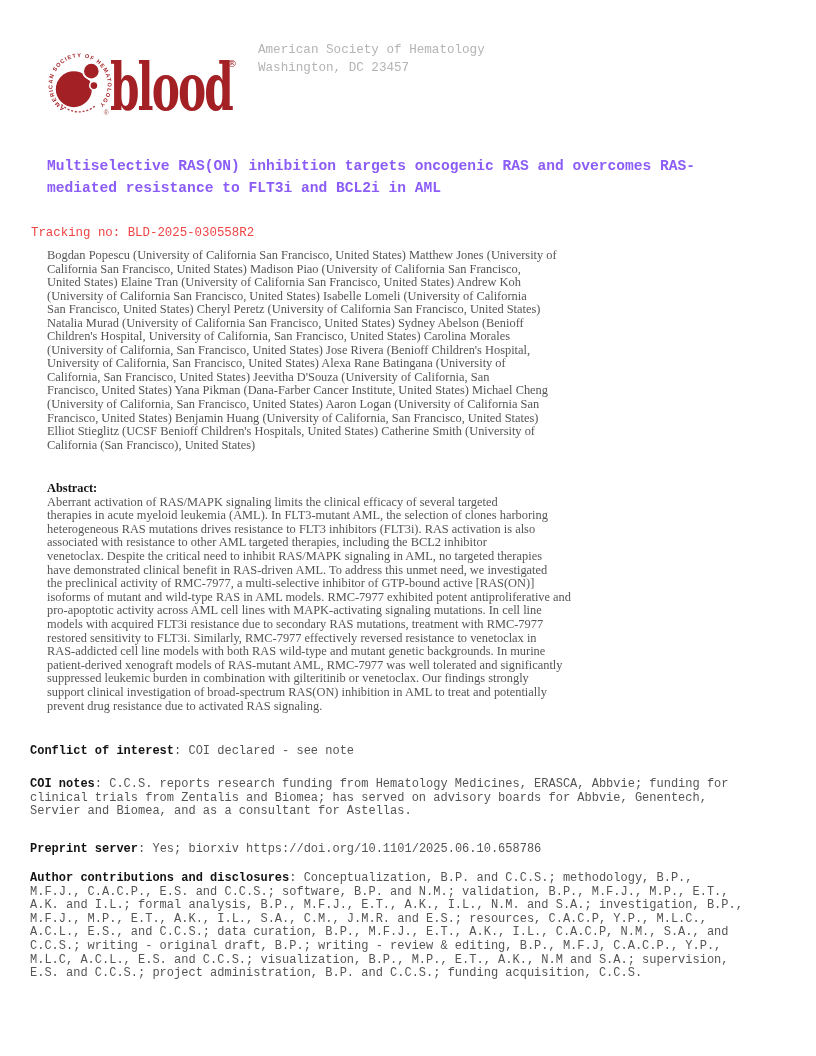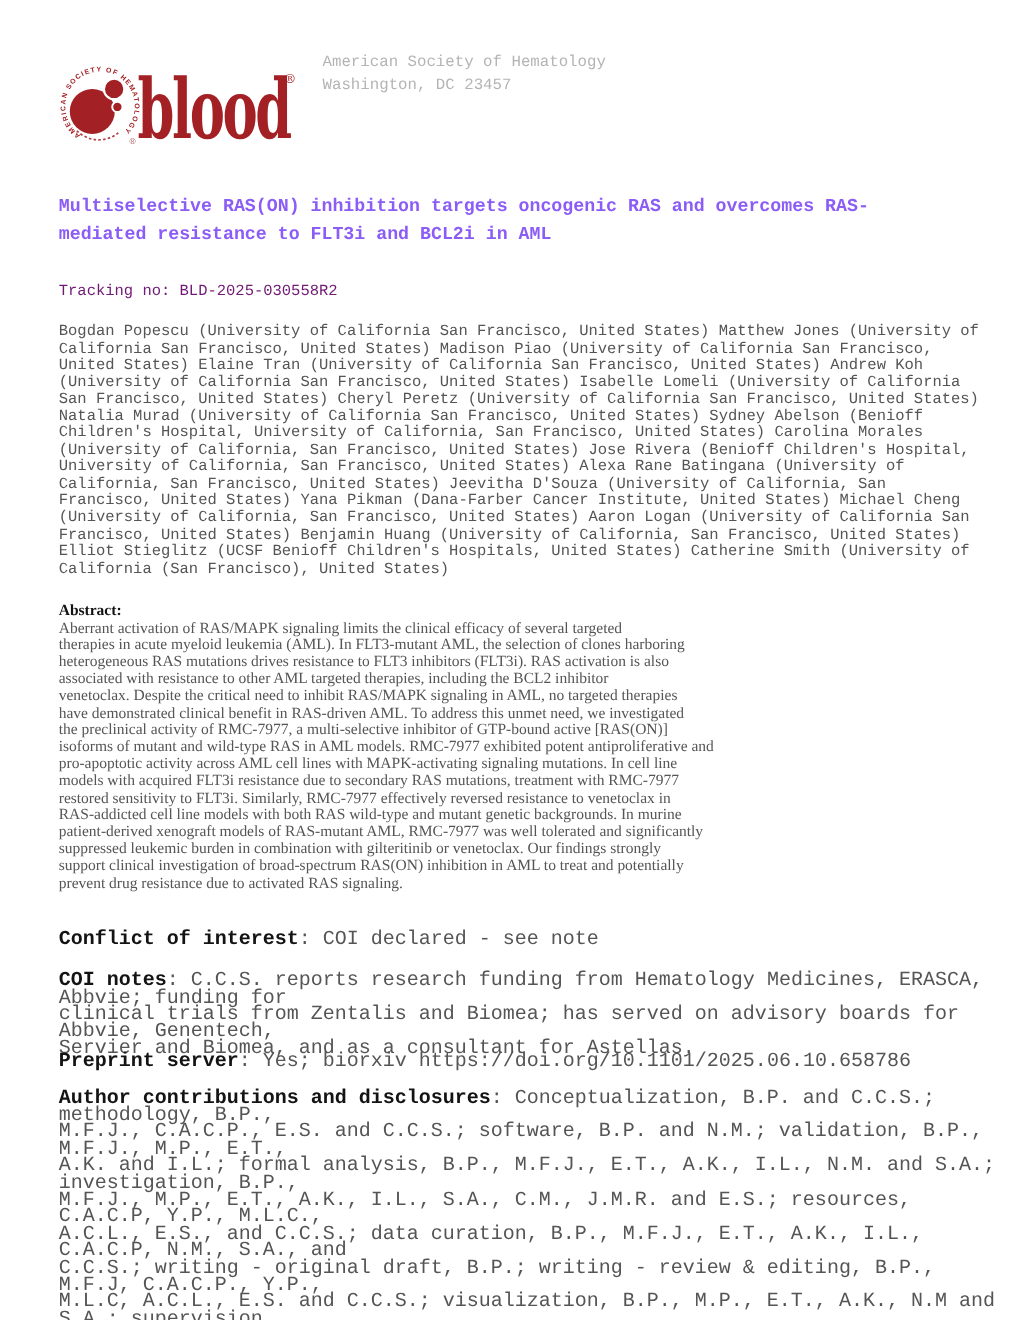--- a/index.html
+++ b/index.html
@@ -27,34 +27,34 @@
     position: absolute; left: 258px; top: 41px;
     font-size: 12.6px; line-height: 18.2px; color: #b4b4b4;
   }
 
   
   .title {
     position: absolute; left: 47px; top: 156px; width: 752px;
     font-size: 14.6px; line-height: 21.5px; font-weight: bold; color: #8b5cf6;
   }
   .tracking {
-    position: absolute; left: 47px; top: 226px; width: 752px;
-    font-size: 12.4px; line-height: 14px; color: #701a75;
+    position: absolute; left: 31px; top: 226px; width: 752px;
+    font-size: 12.4px; line-height: 14px; color: #ef4444;
   }
   .authors {
-    position: absolute; left: 47px; top: 259px; width: 752px;
-    font-size: 12.4px; line-height: 13.55px; color: #555555;
+    position: absolute; left: 47px; top: 249px; width: 752px;
+    font-size: 12.4px; line-height: 13.55px; color: #555555; font-family: Liberation Serif, serif;
   }
   .abstract {
     position: absolute; left: 47px; top: 482px; width: 752px;
     font-size: 12.4px; line-height: 13.6px; color: #555555; font-family: Liberation Serif, serif;
   }
   .sec {
-    position: absolute; left: 47px; width: 752px;
-    font-size: 16px; line-height: 13.6px; color: #555555;
+    position: absolute; left: 30px; width: 752px;
+    font-size: 12px; line-height: 13.6px; color: #555555;
   }
   .sec-conflict { top: 745px; }
   .sec-coi      { top: 778px; }
   .sec-preprint { top: 843px; }
   .sec-contrib  { top: 872px; }
   .lbl { font-weight: bold; color: #131313; }
 </style>
 </head>
 <body>
 

